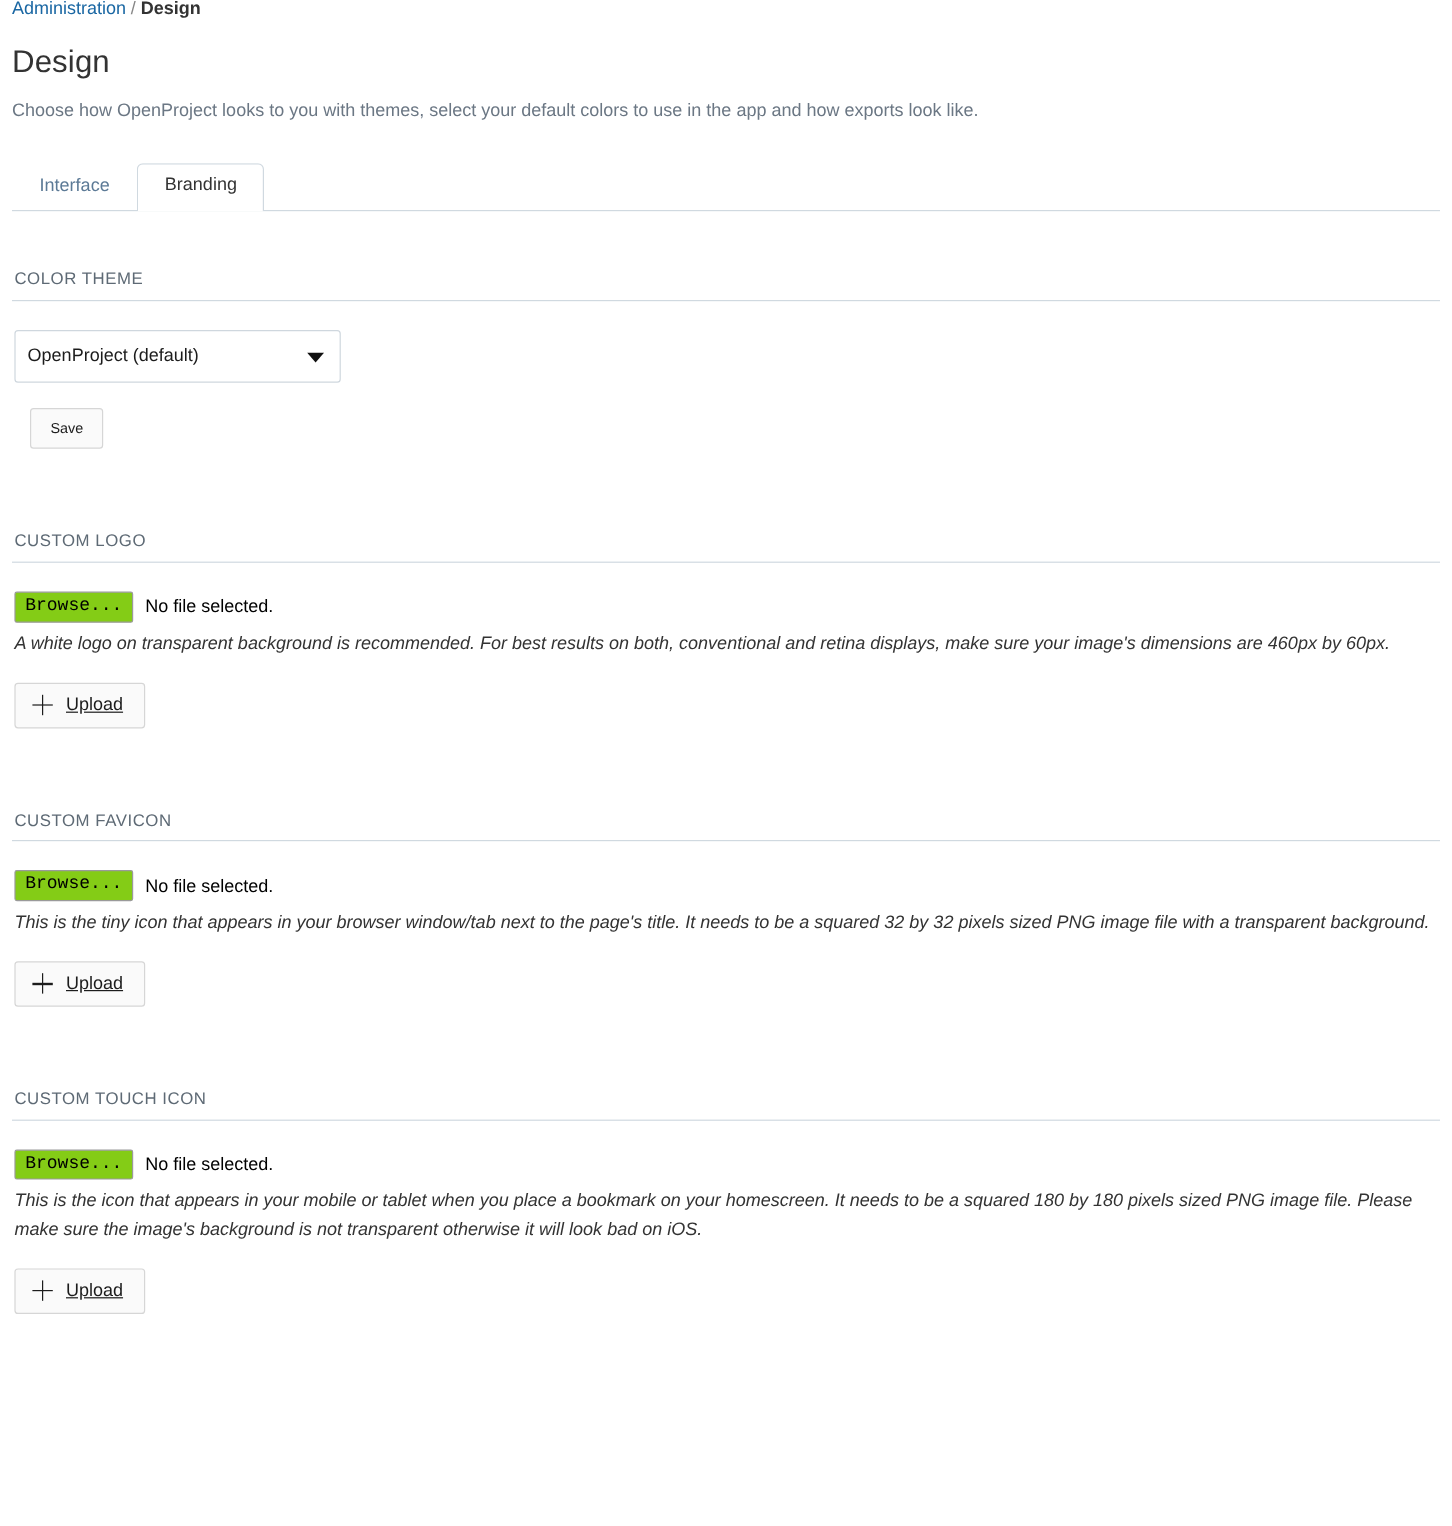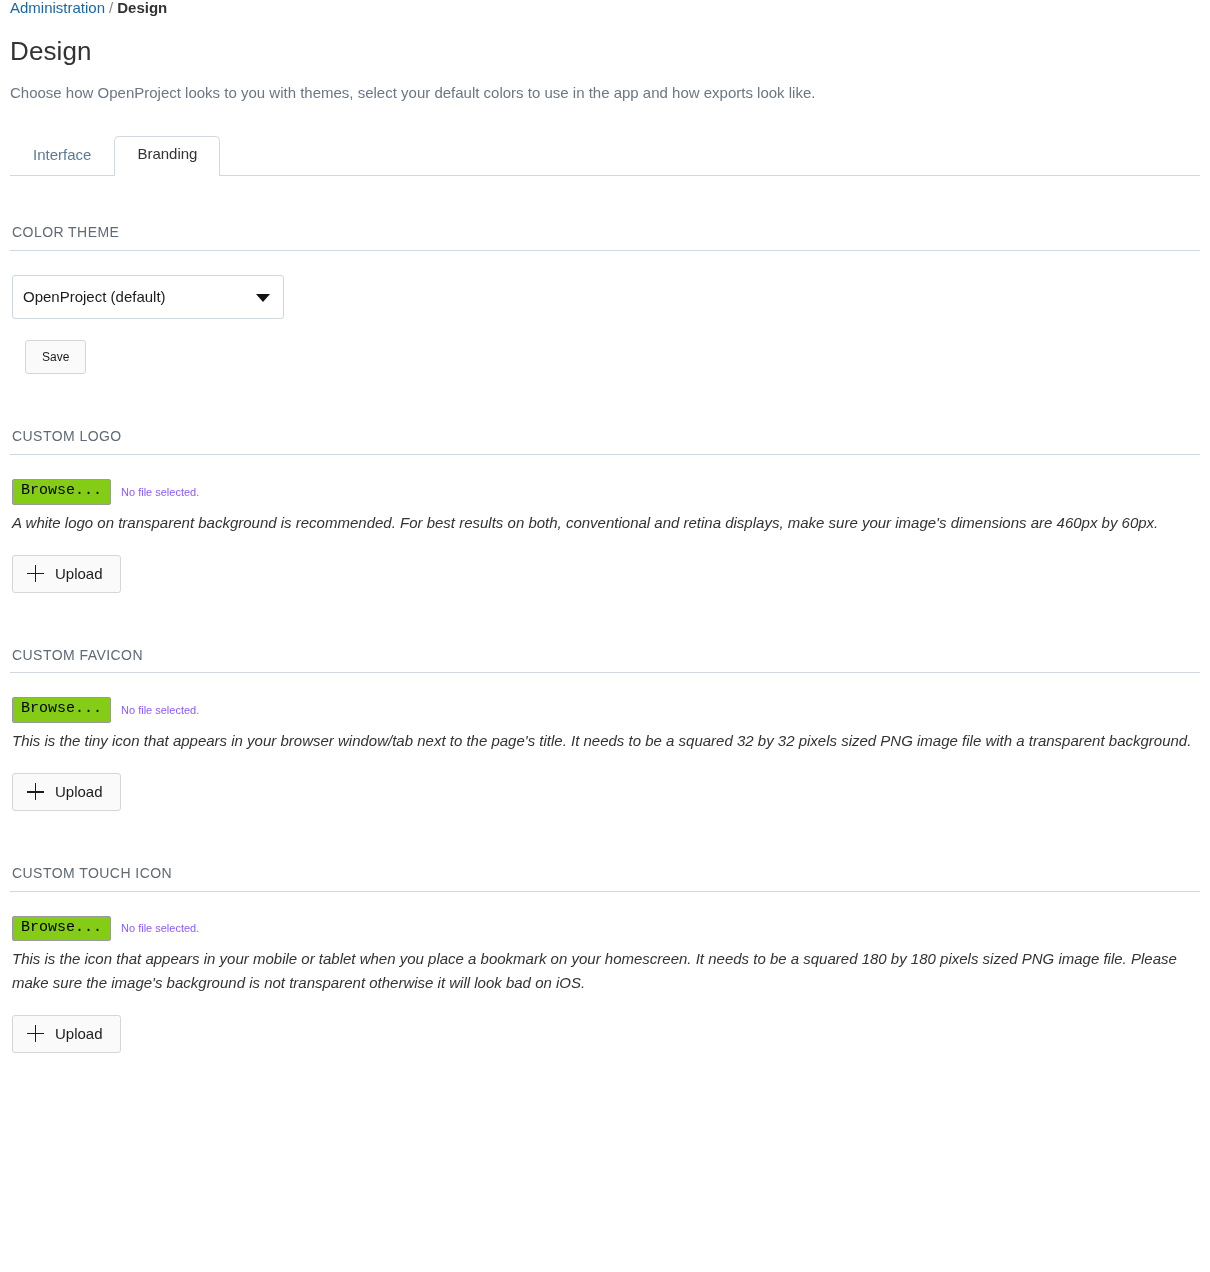--- a/index.html
+++ b/index.html
@@ -97,21 +97,21 @@
   .tab.active {
     color: #333333;
     background: #ffffff;
     border-color: #d0d9e0;
     padding-top: 8px;
     padding-bottom: 13px;
   }
 
   
   .section {
-    margin-top: 54px;
+    margin-top: 68px;
   }
   .section.first {
     margin-top: 48px;
   }
   .section-title {
     font-size: 14px;
     font-weight: normal;
     letter-spacing: 0.45px;
     color: #5e6a75;
     text-transform: uppercase;
@@ -140,22 +140,22 @@
     color: #000000;
     background: #84cc16;
     border: 1px solid #9a9a9a;
     border-radius: 2px;
     padding: 2px 8px 3px 8px;
     line-height: 1.25;
     cursor: pointer;
   }
   .file-name {
     margin-left: 10px;
-    color: #8b5cf6;
-    font-size: 11px;
+    color: #000000;
+    font-size: 15px;
   }
 
   .hint {
     font-style: italic;
     font-size: 15px;
     color: #333333;
     line-height: 1.58;
     margin: 6px 0 0 2px;
     max-width: 1180px;
   }
@@ -168,20 +168,21 @@
     gap: 11px;
     font-family: "Liberation Sans", sans-serif;
     font-size: 15px;
     color: #1c1c1c;
     background: #fafafa;
     border: 1px solid #d6d6d6;
     border-radius: 3px;
     padding: 9px 17px 9px 14px;
     cursor: pointer;
     line-height: 1.2;
+    text-decoration: underline;
   }
   .plus-icon {
     display: inline-block;
     width: 17px;
     height: 17px;
     position: relative;
     flex: 0 0 auto;
   }
   .plus-icon::before,
   .plus-icon::after {

